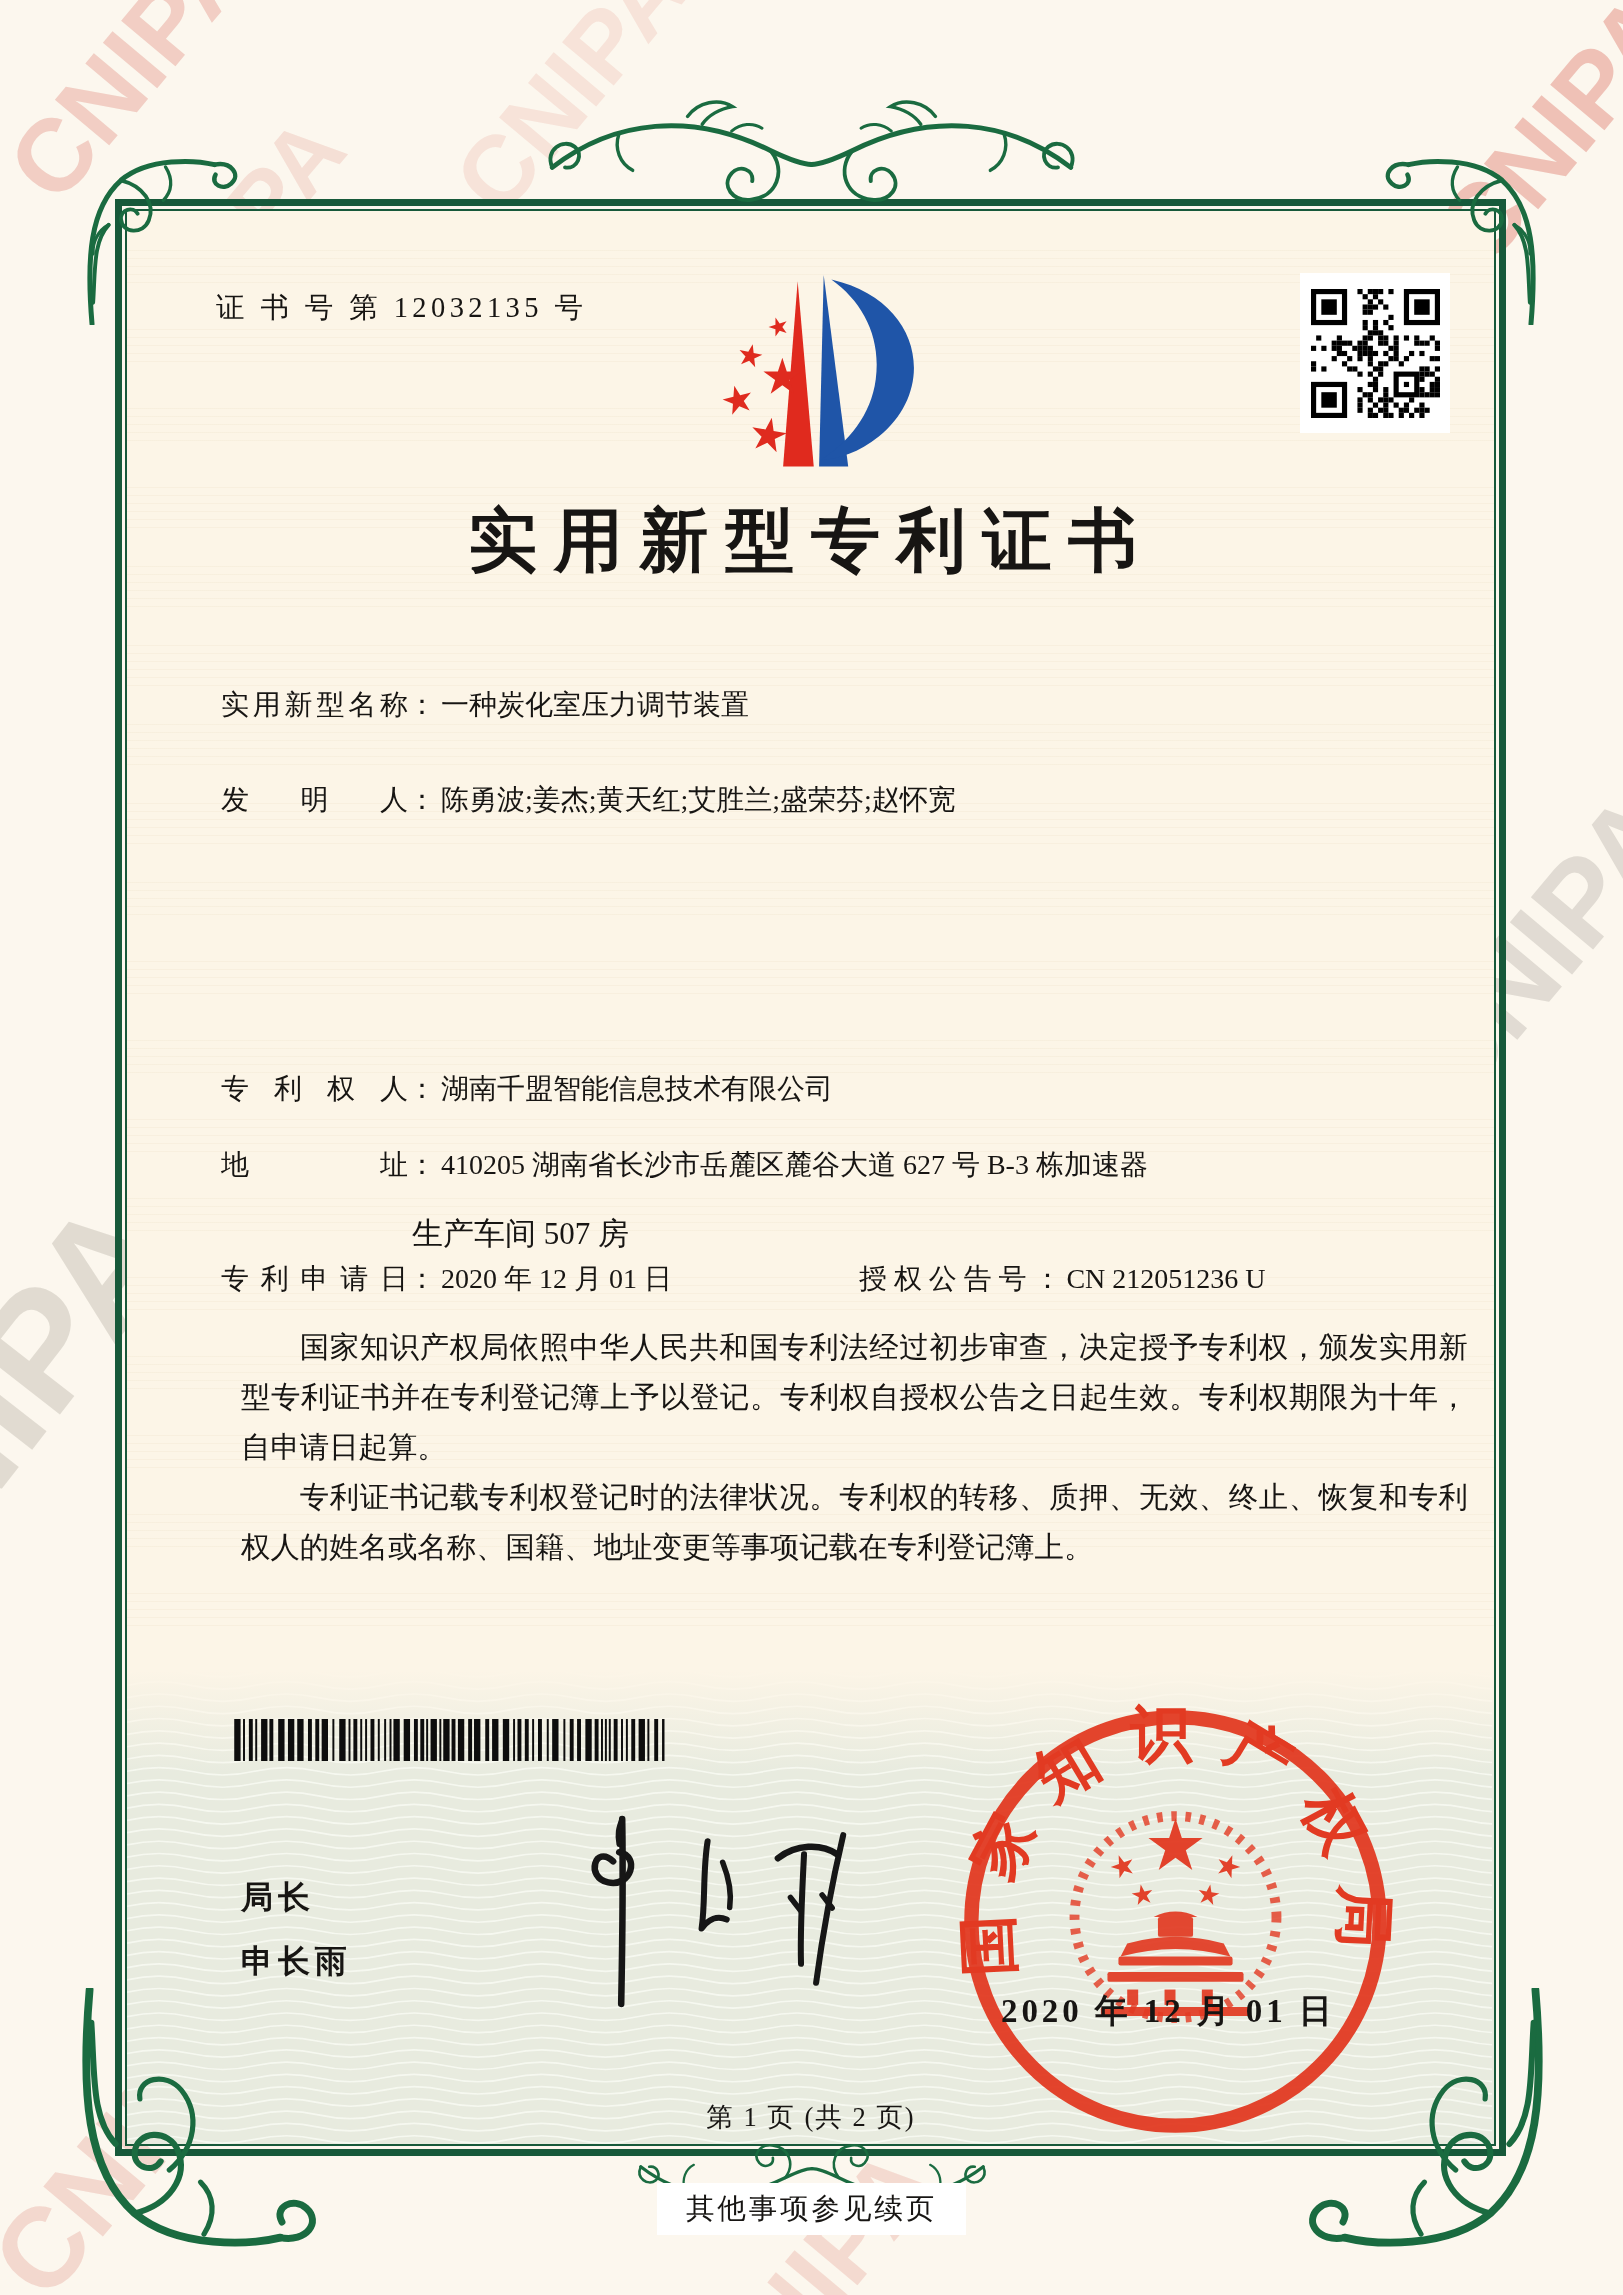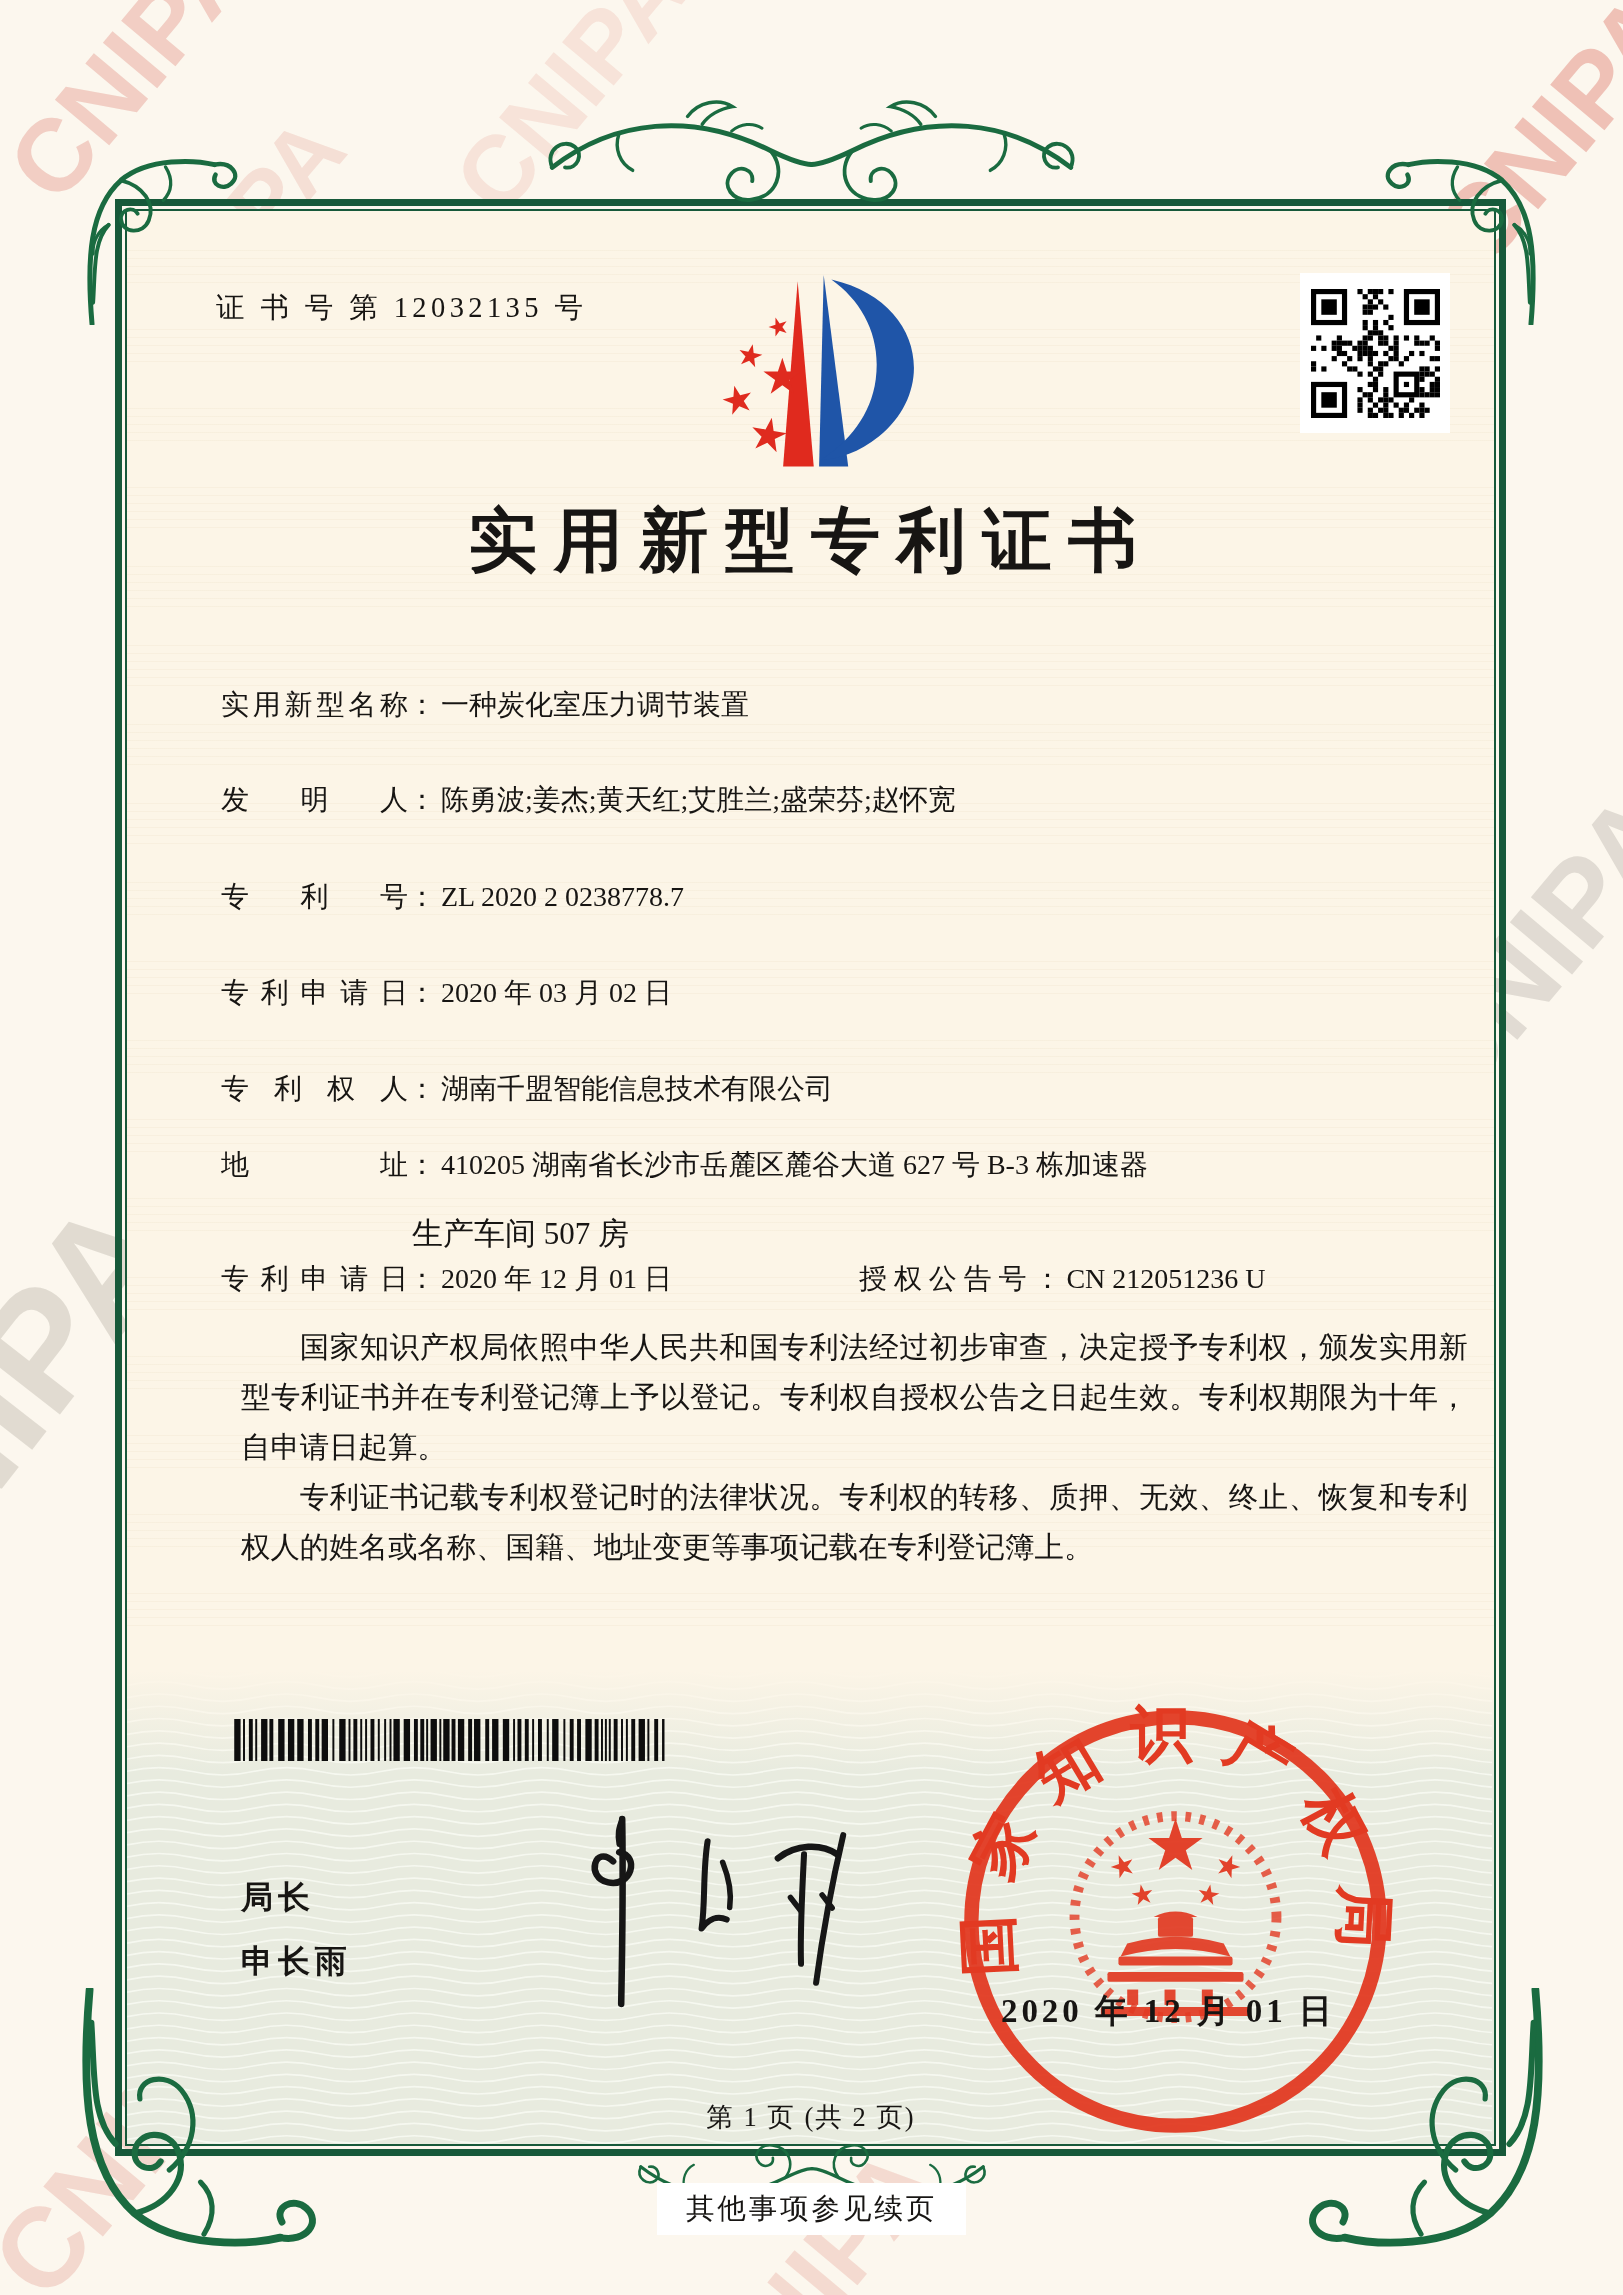--- a/index.html
+++ b/index.html
@@ -347,26 +347,20 @@
   </div>
 
   <div class="ct title">实用新型专利证书</div>
 
   <div class="ct frow" style="top:686px;">
     <span class="flabel">实用新型名称</span><span class="fcolon">：</span><span class="fvalue">一种炭化室压力调节装置</span>
   </div>
   <div class="ct frow" style="top:781px;">
     <span class="flabel">发明人</span><span class="fcolon">：</span><span class="fvalue">陈勇波;姜杰;黄天红;艾胜兰;盛荣芬;赵怀宽</span>
   </div>
-  <div class="ct frow" style="top:878px;">
-    <span class="flabel">专利号</span><span class="fcolon">：</span><span class="fvalue">ZL 2020 2 0238778.7</span>
-  </div>
-  <div class="ct frow" style="top:974px;">
-    <span class="flabel">专利申请日</span><span class="fcolon">：</span><span class="fvalue">2020 年 03 月 02 日</span>
-  </div>
   <div class="ct frow" style="top:1070px;">
     <span class="flabel">专利权人</span><span class="fcolon">：</span><span class="fvalue">湖南千盟智能信息技术有限公司</span>
   </div>
   <div class="ct frow" style="top:1146px;">
     <span class="flabel">地址</span><span class="fcolon">：</span><span class="fvalue">410205 湖南省长沙市岳麓区麓谷大道 627 号 B-3 栋加速器</span>
   </div>
   <div class="ct addr2" style="top:1213px;">生产车间 507 房</div>
   <div class="ct frow" style="top:1260px;">
     <span class="flabel">专利申请日</span><span class="fcolon">：</span><span class="fvalue">2020 年 12 月 01 日</span>
     <span class="grant2">

